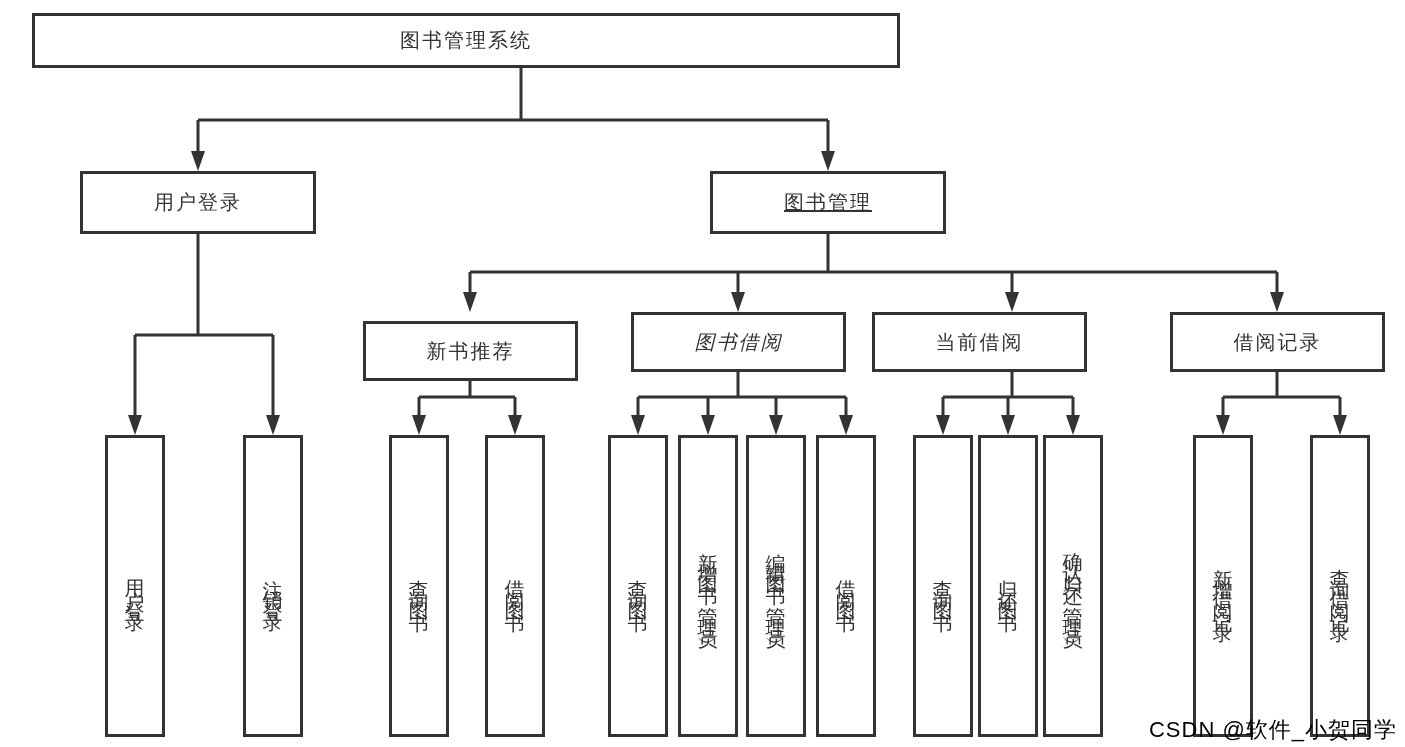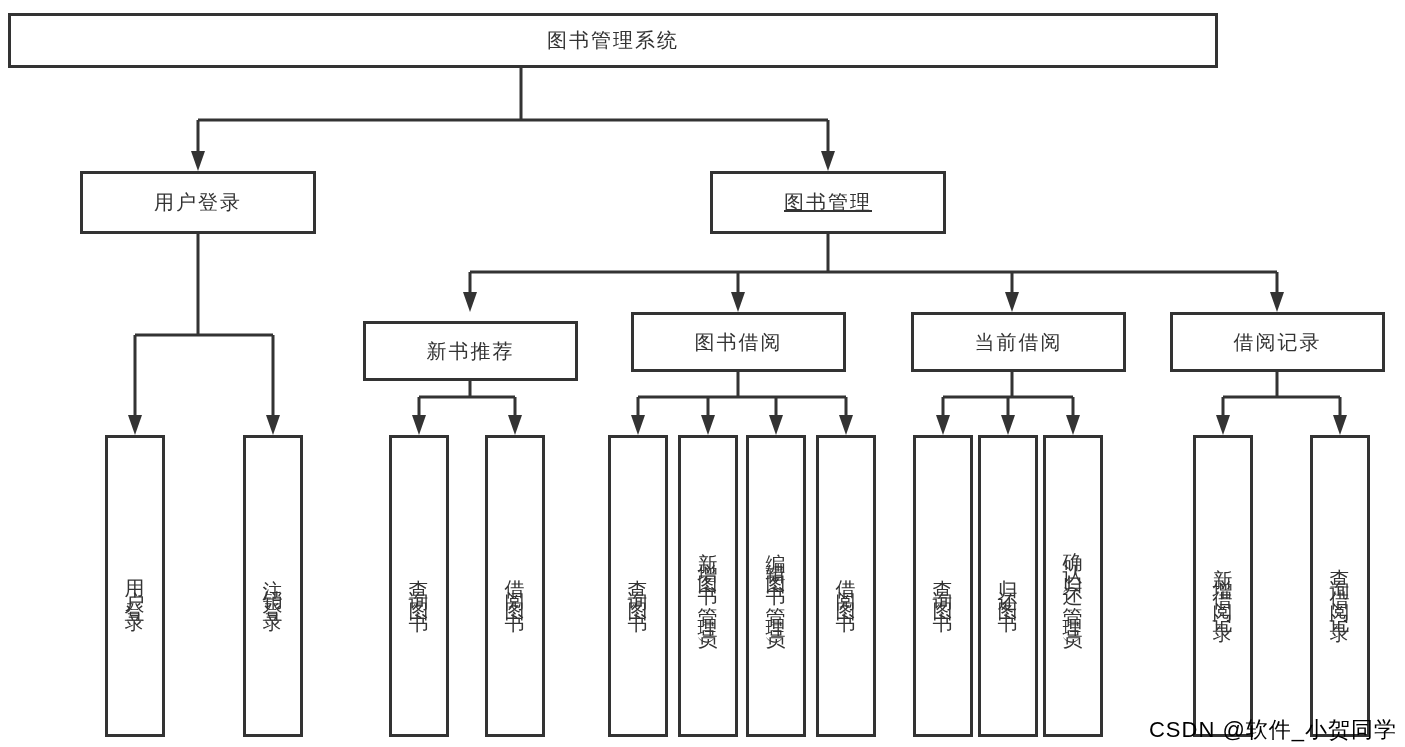--- a/index.html
+++ b/index.html
@@ -46,28 +46,28 @@
     justify-content: center;
     writing-mode: vertical-rl;
     text-orientation: mixed;
     font-size: 20px;
     letter-spacing: 11px;
     line-height: 1;
     z-index: 1;
     overflow: hidden;
   }
   
-  .n-root   { left: 8px;   top: 13px;  width: 1210px; height: 55px; }
+  .n-root   { left: 32px;   top: 13px;  width: 868px; height: 55px; }
   
   .n-login  { left: 80px;   top: 171px; width: 236px;  height: 63px; }
   .n-mgmt   { left: 710px;  top: 171px; width: 236px;  height: 63px; text-decoration: underline; }
   
   .n-rec    { left: 363px;  top: 312px; width: 215px;  height: 60px; margin-top: 9px; }
-  .n-borrow { left: 631px;  top: 312px; width: 215px;  height: 60px; }
-  .n-cur    { left: 911px;  top: 312px; width: 215px;  height: 60px; }
+  .n-borrow { left: 631px;  top: 312px; width: 215px;  height: 60px; font-style: italic; }
+  .n-cur    { left: 872px;  top: 312px; width: 215px;  height: 60px; }
   .n-hist   { left: 1170px; top: 312px; width: 215px;  height: 60px; }
   
   .lf-1  { left: 105px; }
   .lf-2  { left: 243px; }
   .lf-3  { left: 389px; }
   .lf-4  { left: 485px; }
   .lf-5  { left: 608px; }
   .lf-6  { left: 678px; }
   .lf-7  { left: 746px; }
   .lf-8  { left: 816px; }

